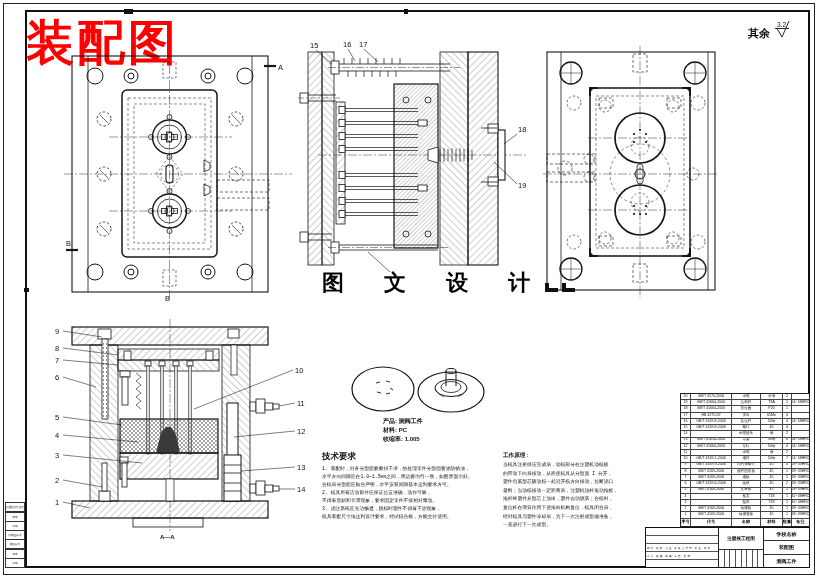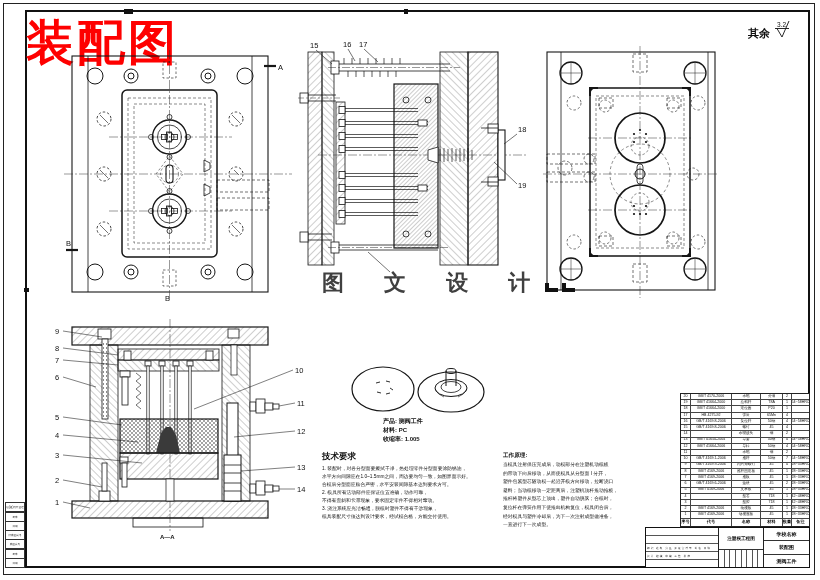--- a/index.html
+++ b/index.html
@@ -3,25 +3,25 @@
 <meta charset="utf-8">
 <style>
   html,body{margin:0;padding:0;background:#e8e8e8;}
   .page{position:relative;width:820px;height:580px;background:#ffffff;overflow:hidden;
         font-family:"Liberation Sans","DejaVu Sans",sans-serif;color:#111;}
   .outer-border{position:absolute;left:3px;top:3px;width:812px;height:572px;border:1.5px solid #222;box-sizing:border-box;}
   .frame{position:absolute;left:25px;top:10px;width:785px;height:558px;border:2px solid #111;box-sizing:border-box;}
   .abs{position:absolute;}
   .stamp{position:absolute;left:26px;top:18px;font-size:48px;line-height:50px;font-weight:900;
          color:#fe0000;letter-spacing:3px;white-space:nowrap;}
-  .watermark{position:absolute;left:322px;top:268px;font-size:22px;font-weight:700;letter-spacing:17px;color:#404040;white-space:nowrap;}
+  .watermark{position:absolute;left:322px;top:268px;font-size:22px;font-weight:700;letter-spacing:17px;color:#000000;white-space:nowrap;}
   .finish{position:absolute;left:748px;top:18px;display:flex;align-items:center;gap:3px;}
   .finish .txt{font-size:11px;font-weight:700;margin-top:8px;}
   .prod-text{position:absolute;left:383px;top:417px;font-size:6px;font-weight:700;line-height:9px;color:#111;white-space:nowrap;}
-  .block{position:absolute;color:#111;}
+  .block{position:absolute;color:#111;font-family:Liberation Mono, monospace;}
   .block .bt{font-weight:700;}
   .tech{left:322px;top:451px;width:172px;}
   .tech .bt{font-size:8.5px;margin-bottom:2px;}
   .tech .ln{font-size:4.8px;line-height:8px;white-space:nowrap;}
   .work{left:503px;top:452px;width:160px;}
   .work .bt{font-size:5.6px;margin-bottom:1px;}
   .work .ln{font-size:4.8px;line-height:8.6px;white-space:nowrap;}
   
   .bom{position:absolute;left:680px;top:393px;width:130px;height:134px;border:1.2px solid #222;
        box-sizing:border-box;display:flex;flex-direction:column;background:#fff;}

